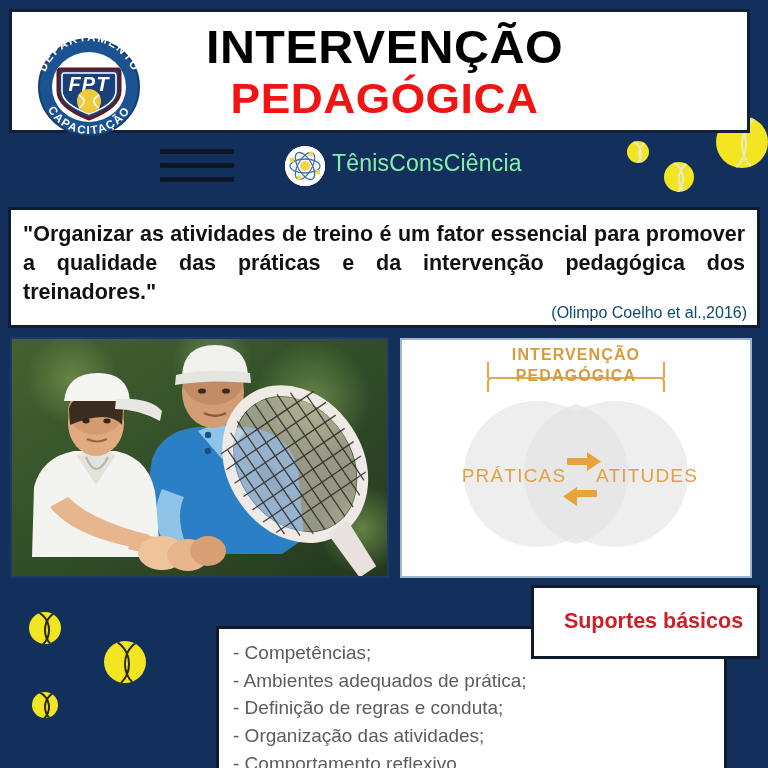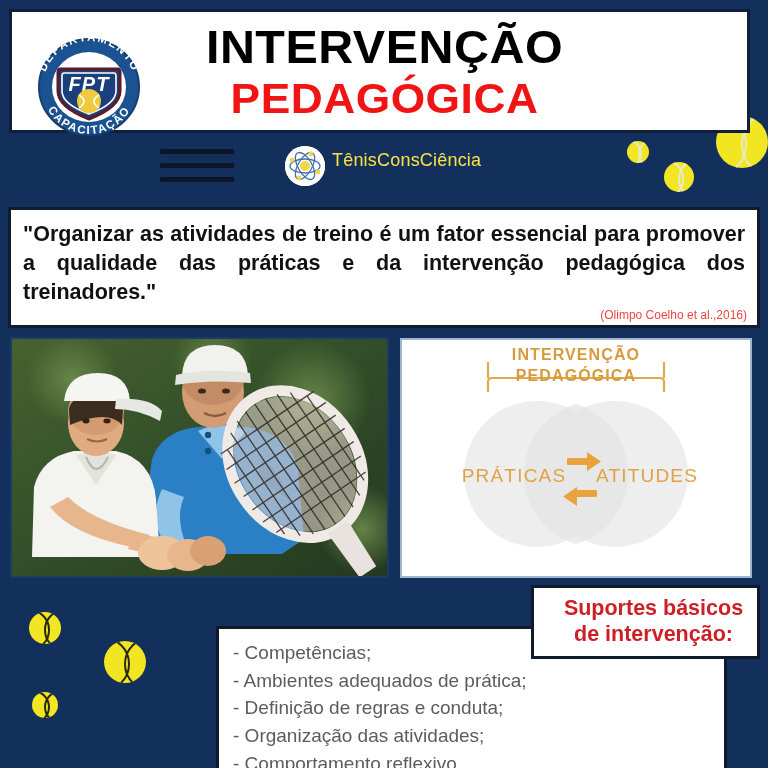--- a/index.html
+++ b/index.html
@@ -45,38 +45,38 @@
 
   
   #brandrow{position:absolute;left:160px;top:142px;width:480px;height:50px;}
   .bar{position:absolute;left:0;height:5px;width:74px;background:#0b1626;border-radius:1px;}
   .bar.b1{top:7px;}
   .bar.b2{top:21px;}
   .bar.b3{top:35px;}
   #atom{position:absolute;left:125px;top:4px;width:40px;height:40px;border-radius:50%;background:#fff;}
   #brandname{
     position:absolute;left:172px;top:8px;
-    font-size:18px;color:#fde047;letter-spacing:.2px;
+    font-size:23px;color:#86efac;letter-spacing:.2px;
     font-family:"Liberation Sans", sans-serif;
   }
 
   
   #quote{
     position:absolute;left:8px;top:207px;width:752px;height:121px;
     background:#fff;border:3px solid #111c2e;box-sizing:border-box;
     padding:10px 12px 4px 12px;
   }
   #quote-text{
     font-size:21.5px;font-weight:bold;color:#111;
     text-align:justify;line-height:1.34;
     font-family:"Liberation Sans", sans-serif;
   }
   #quote-cite{
     position:absolute;right:10px;bottom:3px;
-    font-size:12px;color:#ef4444;font-family:"Liberation Sans", sans-serif;margin-top:14px;
+    font-size:16px;color:#0c4a6e;font-family:"Liberation Sans", sans-serif;margin-top:14px;
   }
 
   
   #photo{
     position:absolute;left:10px;top:337px;width:379px;height:241px;
     border:2px solid #1d3a66;box-sizing:border-box;overflow:hidden;
     background:#2d4a28;
   }
   #photo svg{display:block;}
 
@@ -309,17 +309,16 @@
       <li>- Ambientes adequados de prática;</li>
       <li>- Definição de regras e conduta;</li>
       <li>- Organização das atividades;</li>
       <li>- Comportamento reflexivo.</li>
     </ul>
   </div>
 
   <div id="suportes">
     <div id="suportes-text">
       <span>Suportes básicos</span><br>
-      <span>de intervenção:</span>
     </div>
   </div>
 
 </div>
 
 </body></html>

